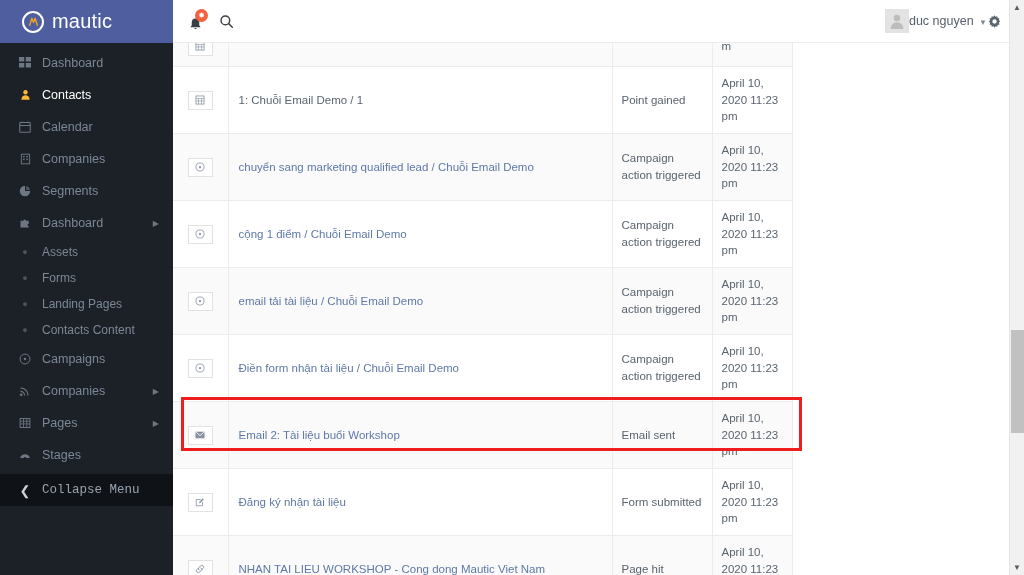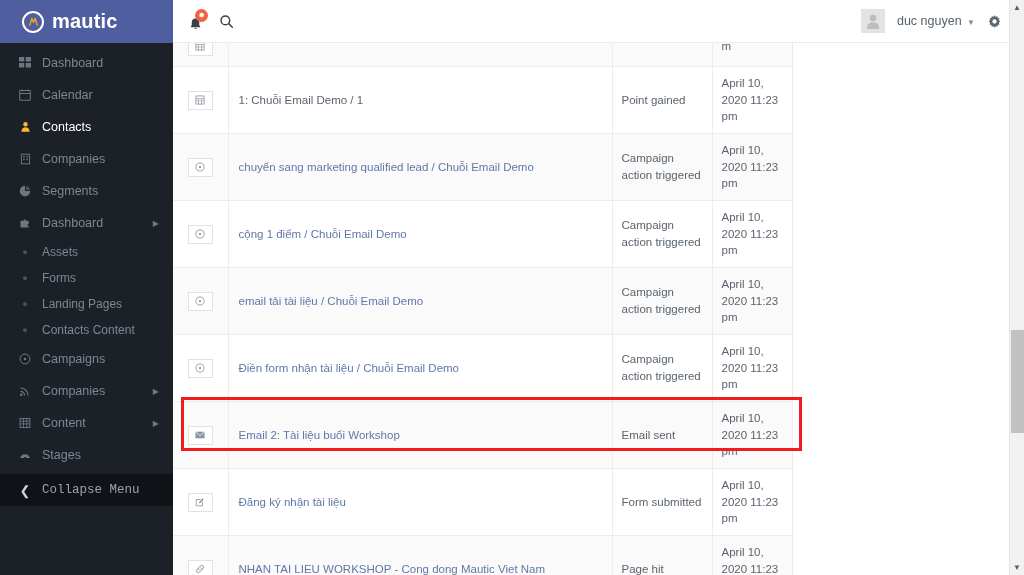--- a/index.html
+++ b/index.html
@@ -24,21 +24,21 @@
     display: flex; align-items: center; padding-left: 22px;
   }
   .brand-logo {
     width: 22px; height: 22px; border-radius: 50%;
     border: 2px solid #ffffff;
     display: flex; align-items: center; justify-content: center;
     margin-right: 8px; position: relative;
   }
   .brand-logo svg { display:block; }
   .brand-text {
-    color: #ffffff; font-size: 20px; font-weight: 700; letter-spacing: .2px;
+    color: #ffffff; font-size: 20px; font-weight: 400; letter-spacing: .2px;
   }
   .nav { padding-top: 4px; }
   .nav-item {
     display: flex; align-items: center;
     height: 32px; padding-left: 14px;
     color: #7d8794; font-size: 12.5px;
     position: relative; cursor: pointer;
   }
   .nav-item .ico {
     width: 22px; flex: 0 0 22px; text-align: center;
@@ -87,21 +87,21 @@
   .bell-wrap { position: relative; width: 20px; height: 22px; display:flex; align-items:flex-end; justify-content:center; cursor:pointer;}
   .bell-badge {
     position: absolute; top: -1px; right: -3px;
     width: 13px; height: 13px; border-radius: 50%;
     background: #f4603e; color: #fff;
     font-size: 8px; display: flex; align-items: center; justify-content: center;
     line-height: 1;
   }
   .icon-btn { cursor: pointer; color: #3a3f45; display: flex; align-items:center; }
   .topbar-right {
-    margin-left: auto; display: flex; align-items: center; gap: 12px;
+    margin-left: auto; display: flex; align-items: center; 
     padding-right: 14px;
   }
   .avatar {
     width: 24px; height: 24px; background: #e3e3e3;
     display: flex; align-items: center; justify-content: center;
     color: #b6b6b6;
   }
   .user-name { font-size: 12.5px; color: #56606a; }
   .caret-down { font-size: 8px; color: #808a94; margin-left: 2px; }
   .gear { color: #5c6670; cursor: pointer; display:flex; }
@@ -183,40 +183,40 @@
           <svg width="12" height="12" viewBox="0 0 16 16">
               <rect x="0" y="0" width="7" height="6" fill="currentColor"></rect>
               <rect x="9" y="0" width="7" height="6" fill="currentColor"></rect>
               <rect x="0" y="8" width="7" height="6" fill="currentColor"></rect>
               <rect x="9" y="8" width="7" height="6" fill="currentColor"></rect>
             </svg>
         </span>
         <span class="lbl">Dashboard</span>
       </div>
 
+      <div class="nav-item active">
+        <span class="ico">
+          <svg width="11" height="12" viewBox="0 0 16 16">
+              <circle cx="8" cy="4" r="3.2" fill="currentColor"></circle>
+              <path d="M2 15 C2 10.5 5 8.5 8 8.5 C11 8.5 14 10.5 14 15 Z" fill="currentColor"></path>
+            </svg>
+        </span>
+        <span class="lbl">Contacts</span>
+      </div>
+
       <div class="nav-item">
         <span class="ico">
           <svg width="12" height="12" viewBox="0 0 16 16">
               <rect x="1" y="2" width="14" height="13" rx="1" fill="none" stroke="currentColor" stroke-width="1.4"></rect>
               <line x1="1" y1="6" x2="15" y2="6" stroke="currentColor" stroke-width="1.4"></line>
               <line x1="4" y1="0.5" x2="4" y2="3" stroke="currentColor" stroke-width="1.4"></line>
               <line x1="12" y1="0.5" x2="12" y2="3" stroke="currentColor" stroke-width="1.4"></line>
             </svg>
         </span>
         <span class="lbl">Calendar</span>
-      </div>
-
-      <div class="nav-item active">
-        <span class="ico">
-          <svg width="11" height="12" viewBox="0 0 16 16">
-              <circle cx="8" cy="4" r="3.2" fill="currentColor"></circle>
-              <path d="M2 15 C2 10.5 5 8.5 8 8.5 C11 8.5 14 10.5 14 15 Z" fill="currentColor"></path>
-            </svg>
-        </span>
-        <span class="lbl">Contacts</span>
       </div>
 
       <div class="nav-item">
         <span class="ico">
           <svg width="11" height="12" viewBox="0 0 16 16">
               <rect x="2" y="1" width="12" height="14" fill="none" stroke="currentColor" stroke-width="1.4"></rect>
               <rect x="4.5" y="3.5" width="2.2" height="2.2" fill="currentColor"></rect>
               <rect x="9.3" y="3.5" width="2.2" height="2.2" fill="currentColor"></rect>
               <rect x="4.5" y="7.5" width="2.2" height="2.2" fill="currentColor"></rect>
               <rect x="9.3" y="7.5" width="2.2" height="2.2" fill="currentColor"></rect>
@@ -287,21 +287,21 @@
       <div class="nav-item">
         <span class="ico">
           <svg width="12" height="12" viewBox="0 0 16 16">
               <rect x="1.5" y="2" width="13" height="12" fill="none" stroke="currentColor" stroke-width="1.3"></rect>
               <line x1="1.5" y1="5.6" x2="14.5" y2="5.6" stroke="currentColor" stroke-width="1.1"></line>
               <line x1="1.5" y1="9.2" x2="14.5" y2="9.2" stroke="currentColor" stroke-width="1.1"></line>
               <line x1="6" y1="2" x2="6" y2="14" stroke="currentColor" stroke-width="1.1"></line>
               <line x1="10.4" y1="2" x2="10.4" y2="14" stroke="currentColor" stroke-width="1.1"></line>
             </svg>
         </span>
-        <span class="lbl">Content</span>
+        <span class="lbl">Pages</span>
         <span class="caret">▶</span>
       </div>
 
       <div class="nav-item">
         <span class="ico">
           <svg width="12" height="12" viewBox="0 0 16 16">
               <path d="M1.4 12 A6.8 6.8 0 0 1 14.6 12 Z" fill="currentColor"></path>
               <circle cx="8" cy="12" r="1.5" fill="#1c2128"></circle>
             </svg>
         </span>

